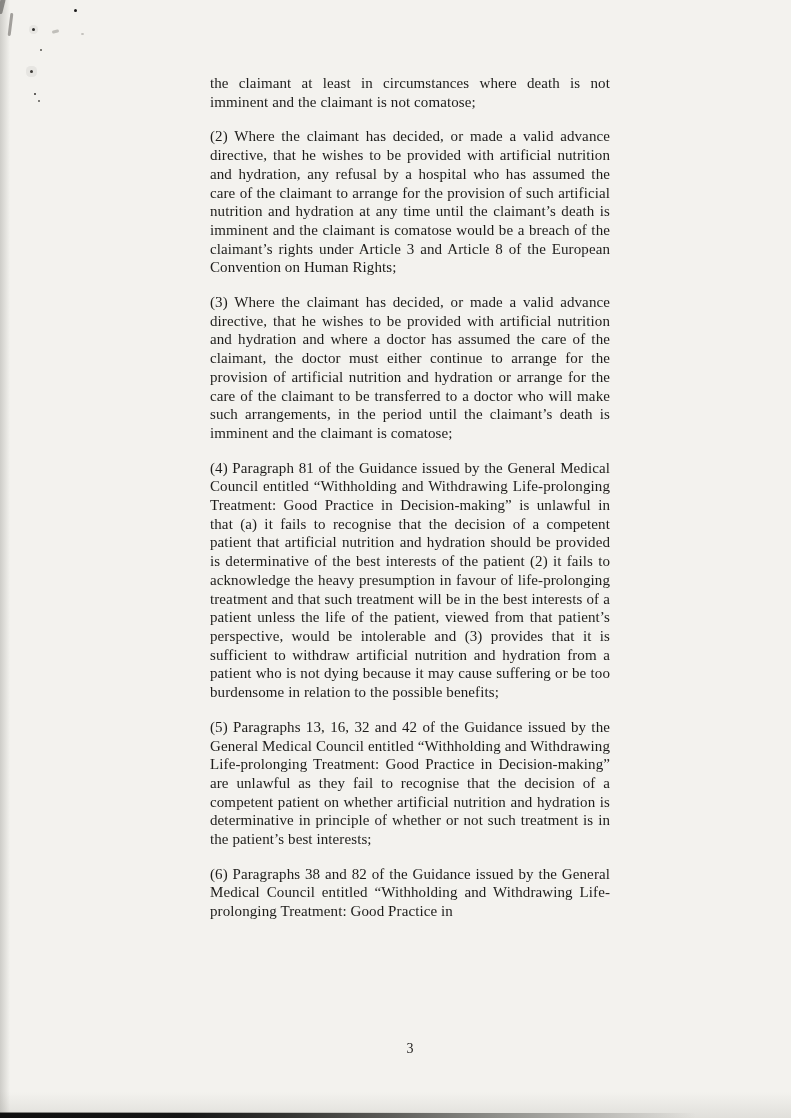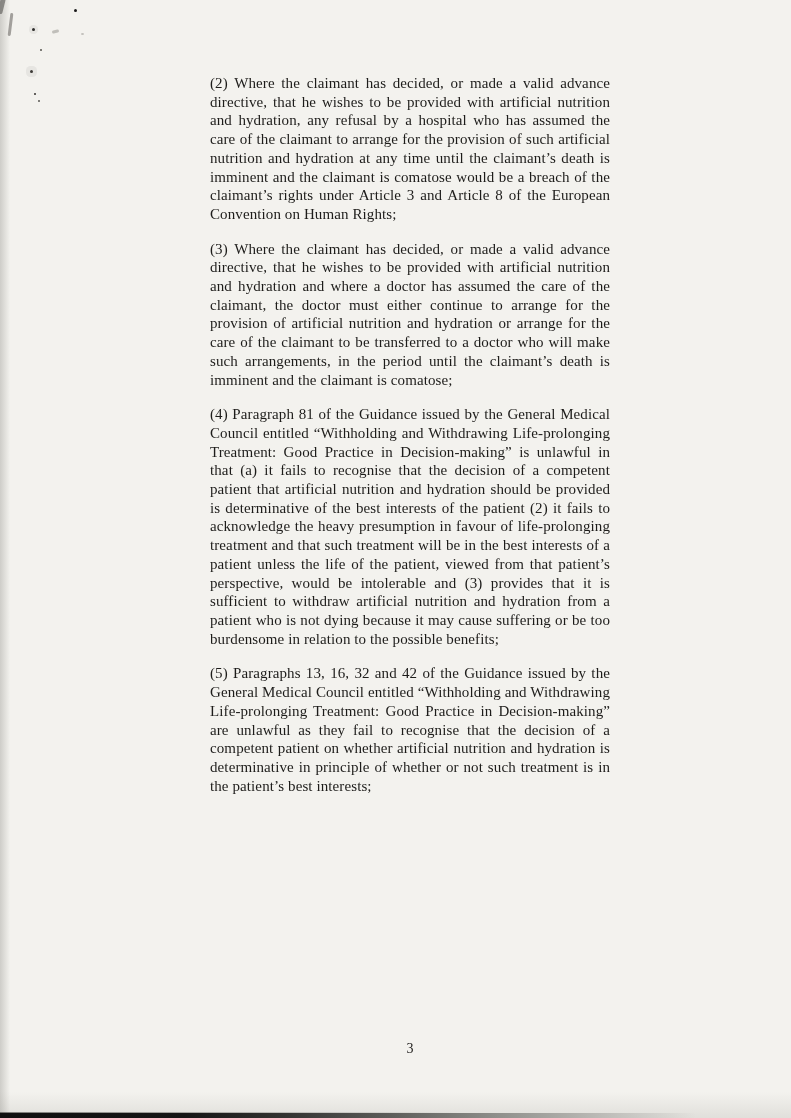--- a/index.html
+++ b/index.html
@@ -98,24 +98,26 @@
   <div class="speckle s1"></div>
   <div class="speckle s2"></div>
   <div class="speckle s3"></div>
   <div class="speckle s4"></div>
   <div class="speckle s5"></div>
   <div class="speckle s6"></div>
   <div class="speckle s7"></div>
   <div class="speckle s8"></div>
 
   <div class="text-column">
+    <p>the claimant at least in circumstances where death is not imminent and the claimant is not comatose;</p>
     <p>(2)  Where the claimant has decided, or made a valid advance directive, that he wishes to be provided with artificial nutrition and hydration, any refusal by a hospital who has assumed the care of the claimant to arrange for the provision of such artificial nutrition and hydration at any time until the claimant’s death is imminent and the claimant is comatose would be a breach of the claimant’s rights under Article 3 and Article 8 of the European Convention on Human Rights;</p>
     <p>(3)  Where the claimant has decided, or made a valid advance directive, that he wishes to be provided with artificial nutrition and hydration and where a doctor has assumed the care of the claimant, the doctor must either continue to arrange for the provision of artificial nutrition and hydration or arrange for the care of the claimant to be transferred to a doctor who will make such arrangements, in the period until the claimant’s death is imminent and the claimant is comatose;</p>
     <p>(4)  Paragraph 81 of the Guidance issued by the General Medical Council entitled “Withholding and Withdrawing Life-prolonging Treatment: Good Practice in Decision-making” is unlawful in that (a) it fails to recognise that the decision of a competent patient that artificial nutrition and hydration should be provided is determinative of the best interests of the patient (2) it fails to acknowledge the heavy presumption in favour of life-prolonging treatment and that such treatment will be in the best interests of a patient unless the life of  the patient, viewed from that patient’s perspective, would be intolerable and (3) provides that it is sufficient to withdraw artificial nutrition and hydration from a patient who is not dying because it may cause suffering or be too burdensome in relation to the possible benefits;</p>
     <p>(5)  Paragraphs 13, 16, 32 and 42 of the Guidance issued by the General Medical Council entitled “Withholding and Withdrawing Life-prolonging Treatment: Good Practice in Decision-making” are unlawful as they fail to recognise that the decision of a competent patient on whether artificial nutrition and hydration is determinative in principle of whether or not such treatment is in the patient’s best interests;</p>
+    <p>(6)  Paragraphs 38 and 82 of the Guidance issued by the General Medical Council entitled “Withholding and Withdrawing Life-prolonging Treatment: Good Practice in</p>
   </div>
 
   <div class="page-number">3</div>
 
   <div class="bottom-scan-bar-thin"></div>
   <div class="bottom-scan-bar"></div>
 
 </div>
 
 </body></html>

